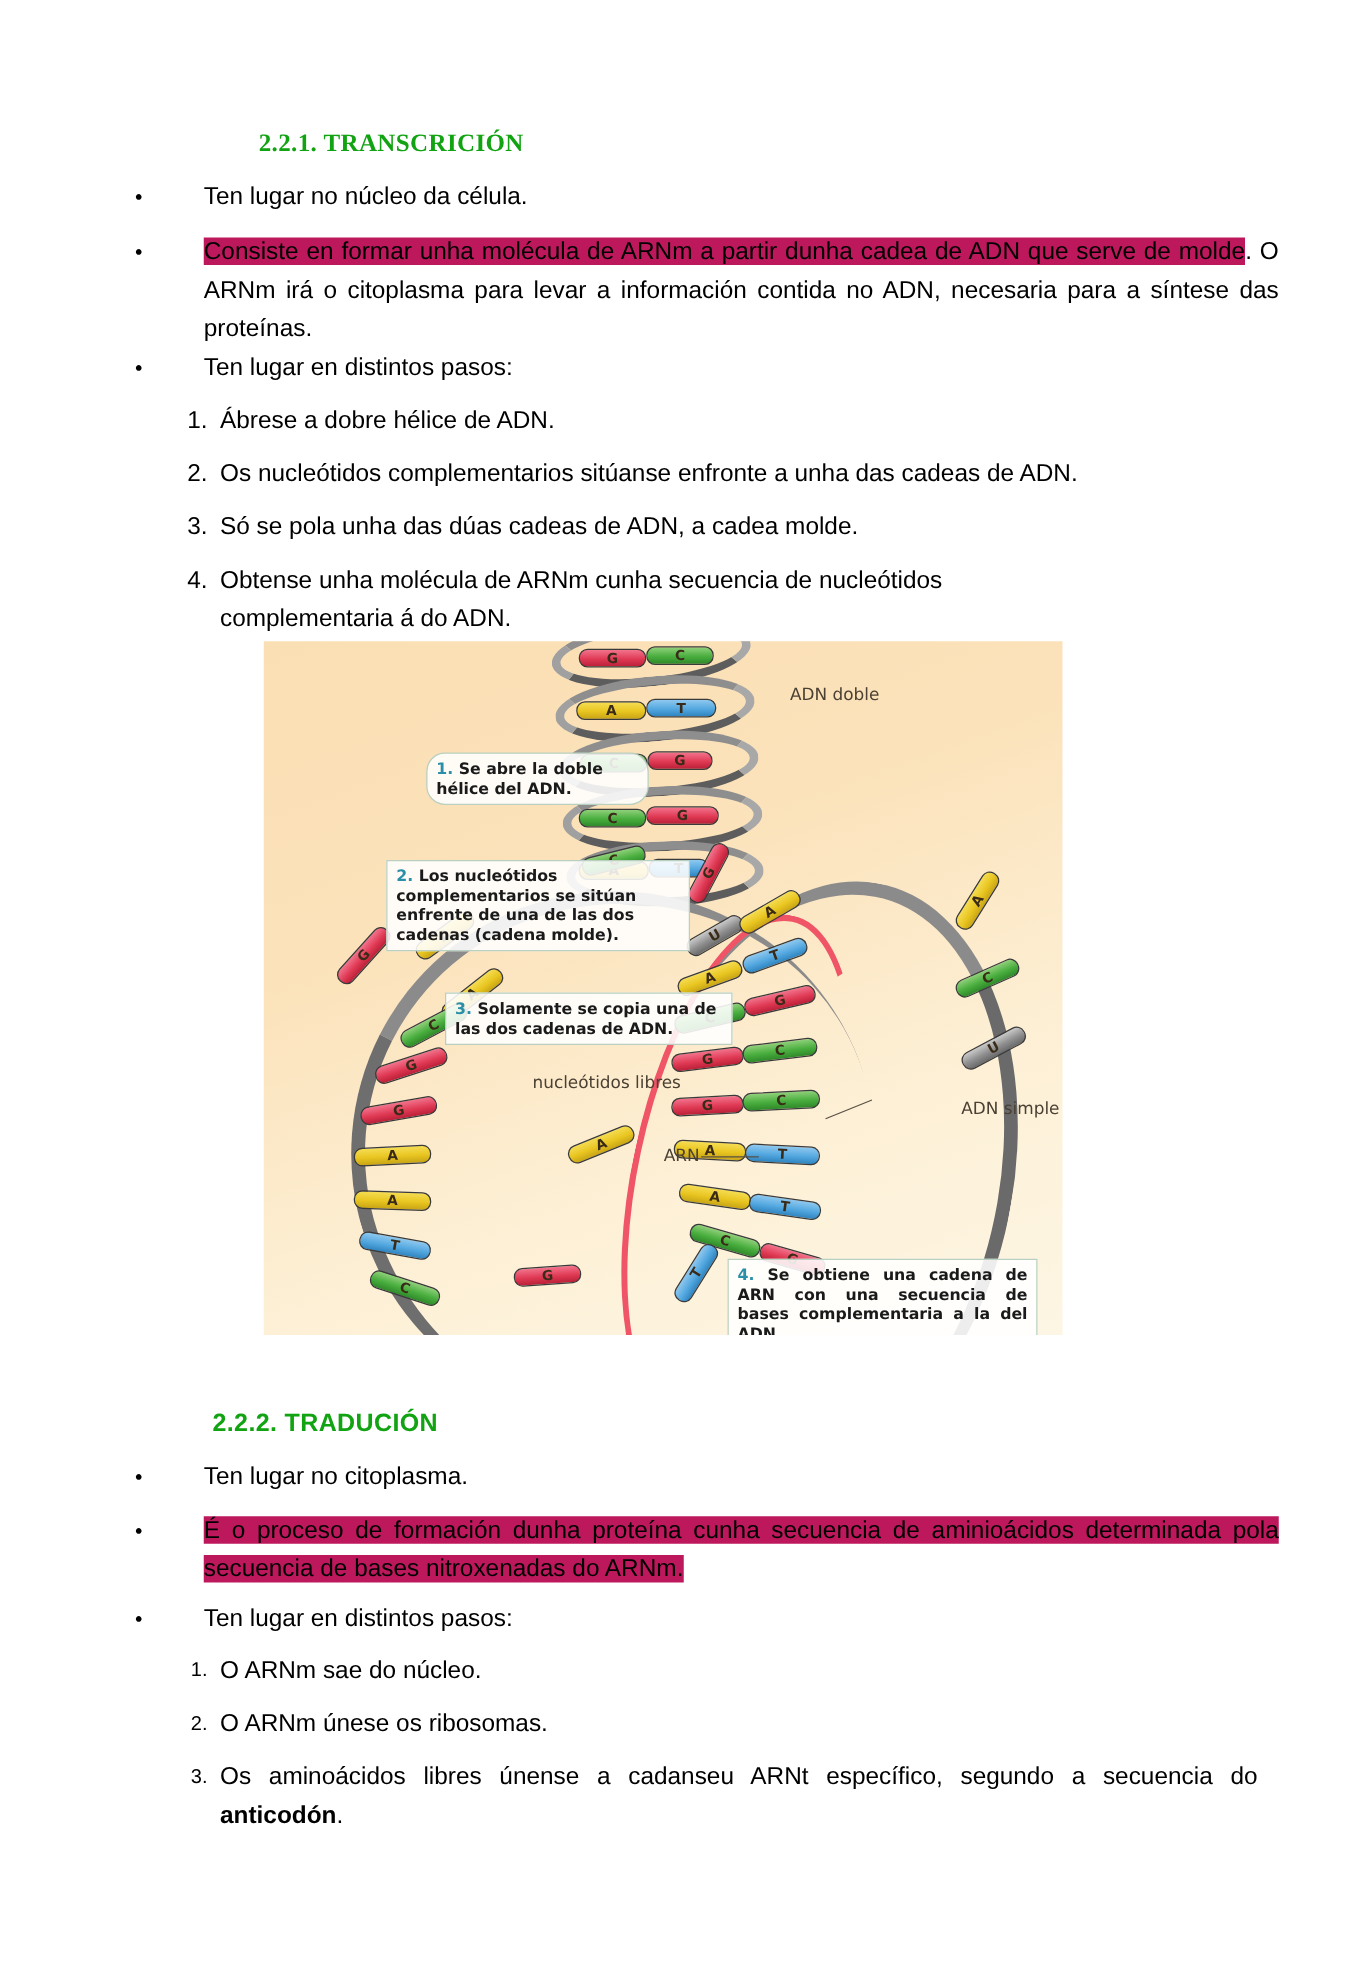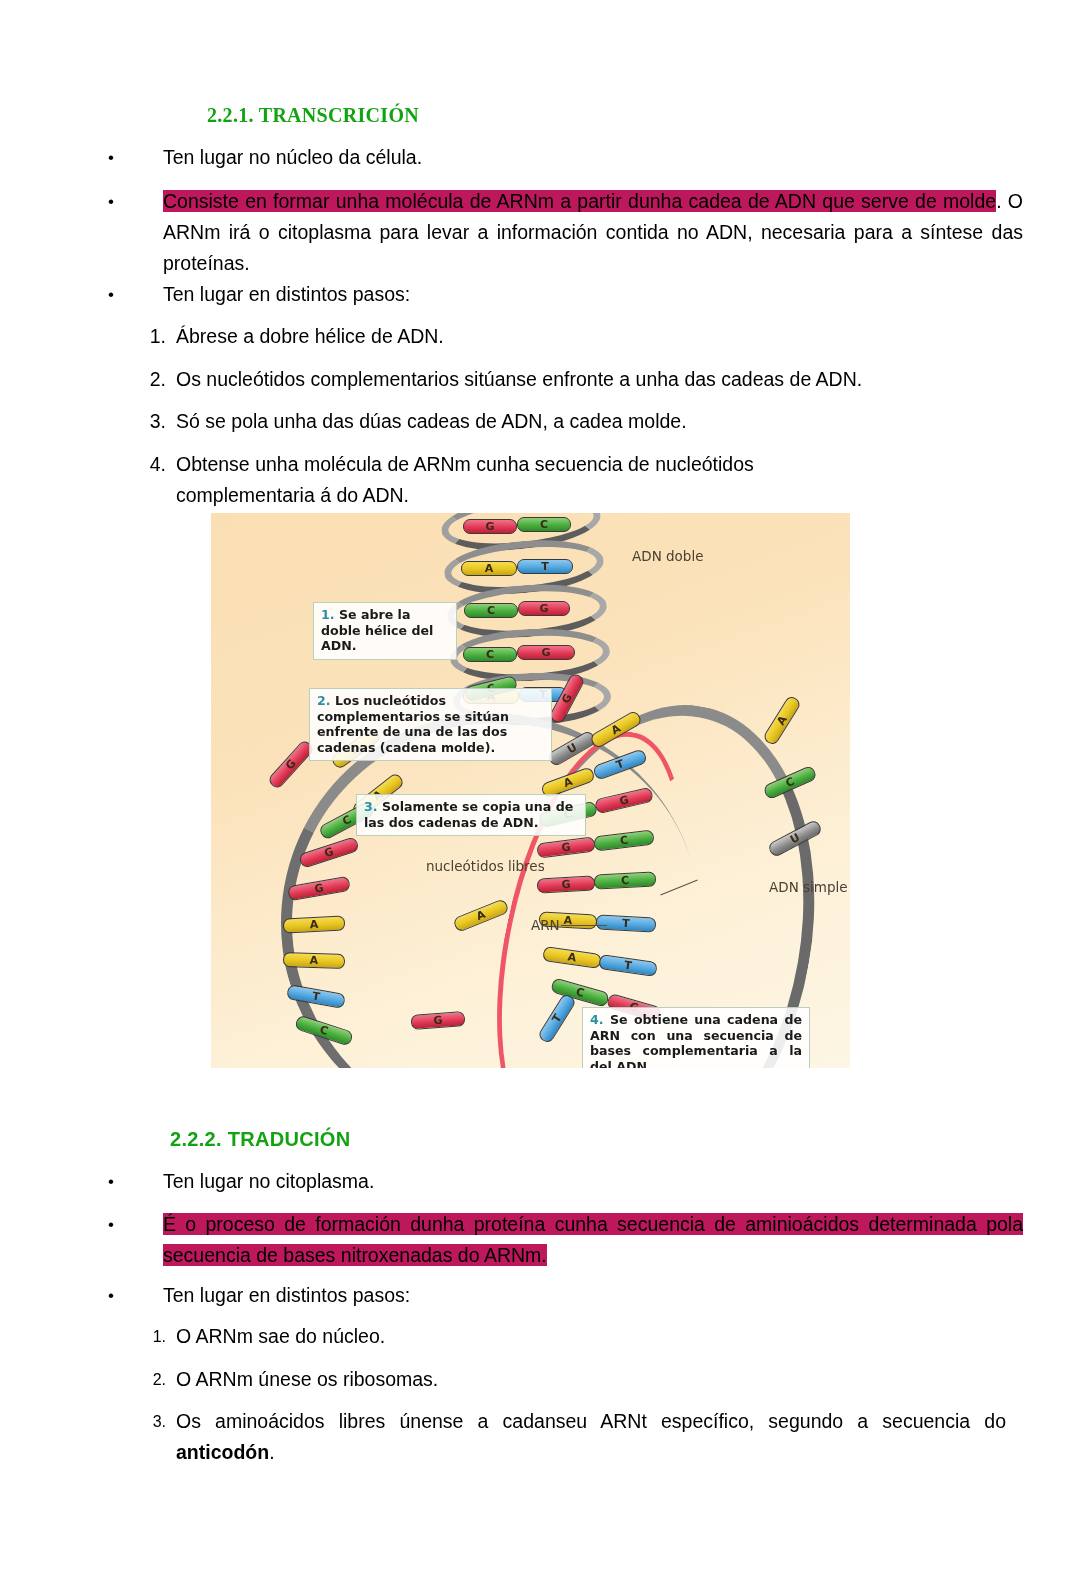--- a/index.html
+++ b/index.html
@@ -237,36 +237,36 @@
     <div class="nt nt-C" style="left:254px; top:168px; width:52px; transform:rotate(-14deg);">C</div>
 
     <div class="leader" style="left:448px; top:374px; width:40px; transform:rotate(-22deg);"></div>
     <div class="leader" style="left:350px; top:412px; width:46px;"></div>
 
     <div class="fig-label" style="left:421px; top:35px;">ADN doble</div>
     <div class="fig-label" style="left:558px; top:366px;">ADN simple</div>
     <div class="fig-label" style="left:320px; top:404px;">ARN</div>
     <div class="fig-label" style="left:215px; top:345px;">nucleótidos libres</div>
 
-    <div class="callout" style="left:102px; top:89px; width:144px;">
+    <div class="callout" style="left:130px; top:89px; width:178px;border-radius:15px;">
       <span class="cnum">1.</span>
       <span>Se abre la doble hélice del ADN.</span>
     </div>
 
     <div class="callout" style="left:98px; top:175px; width:243px;">
       <span class="cnum">2.</span>
       <span>Los nucleótidos complementarios se sitúan enfrente de una de las dos cadenas (cadena molde).</span>
     </div>
 
     <div class="callout" style="left:145px; top:281px; width:230px;">
       <span class="cnum">3.</span>
       <span>Solamente se copia una de las dos cadenas de ADN.</span>
     </div>
 
-    <div class="callout justified" style="left:371px; top:494px; width:228px;">
+    <div class="callout justified" style="left:371px; top:494px; width:248px;">
       <span class="cnum">4.</span>
       <span>Se obtiene una cadena de ARN con una secuencia de bases complementaria a la del ADN.</span>
     </div>
   </div>
 
   <div class="heading" id="heading-traducion">2.2.2.  TRADUCIÓN</div>
 
   <div class="bullet-row" style="left:100px; top:1166px;">
     <div class="bullet-dot">•</div>
     <div class="bullet-text">Ten lugar no citoplasma.</div>

